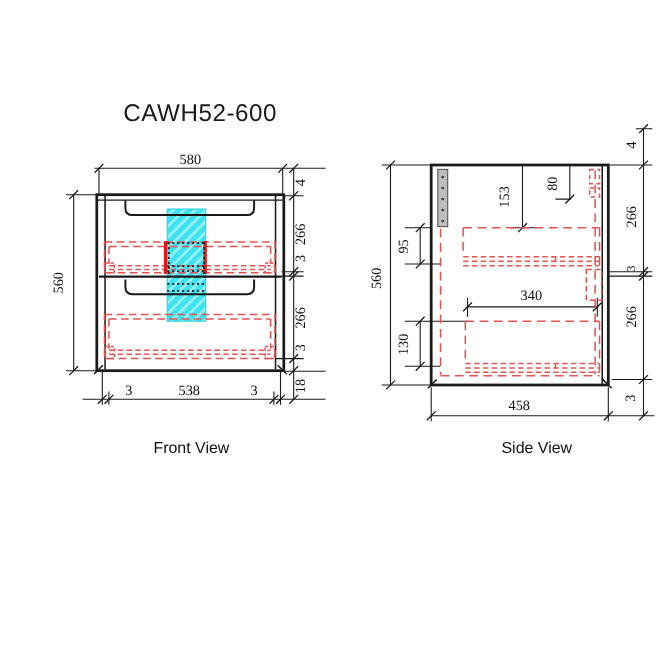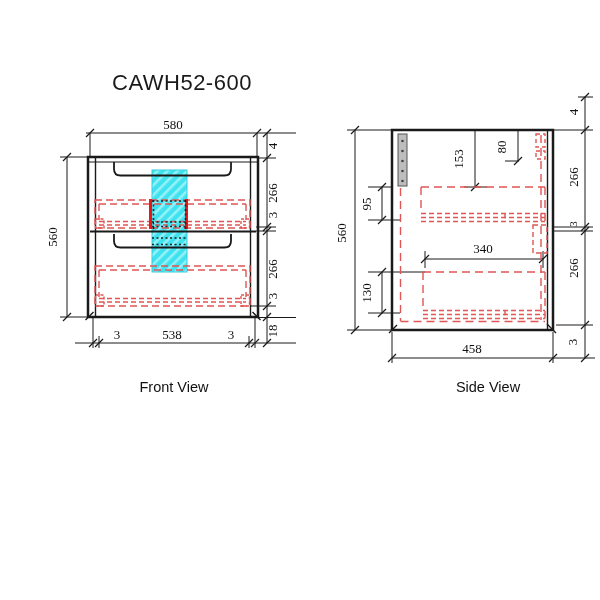--- a/index.html
+++ b/index.html
@@ -1,16 +1,16 @@
 <!DOCTYPE html>
 <html><head>
 <meta charset="utf-8">
 <style>
   html,body{margin:0;padding:0;background:#fff;}
-  #canvas{position:relative;width:600px;height:440px;background:#ffffff;overflow:hidden;}
+  #canvas{position:relative;width:600px;height:440px;background:#ffffff;overflow:hidden;margin-top:20px;}
   svg{position:absolute;left:0;top:0;}
   svg text{font-family:"Liberation Serif","DejaVu Serif",serif;font-size:13px;fill:#111;}
   svg text.small{font-size:11px;}
   svg text.view-label{font-family:"Liberation Sans","DejaVu Sans",sans-serif;font-size:14.5px;fill:#111;}
   svg text.drawing-title{font-family:"Liberation Sans","DejaVu Sans",sans-serif;font-size:22px;fill:#1a1a1a;letter-spacing:.5px;}
 </style>
 </head>
 <body>
 
 <div id="canvas">

